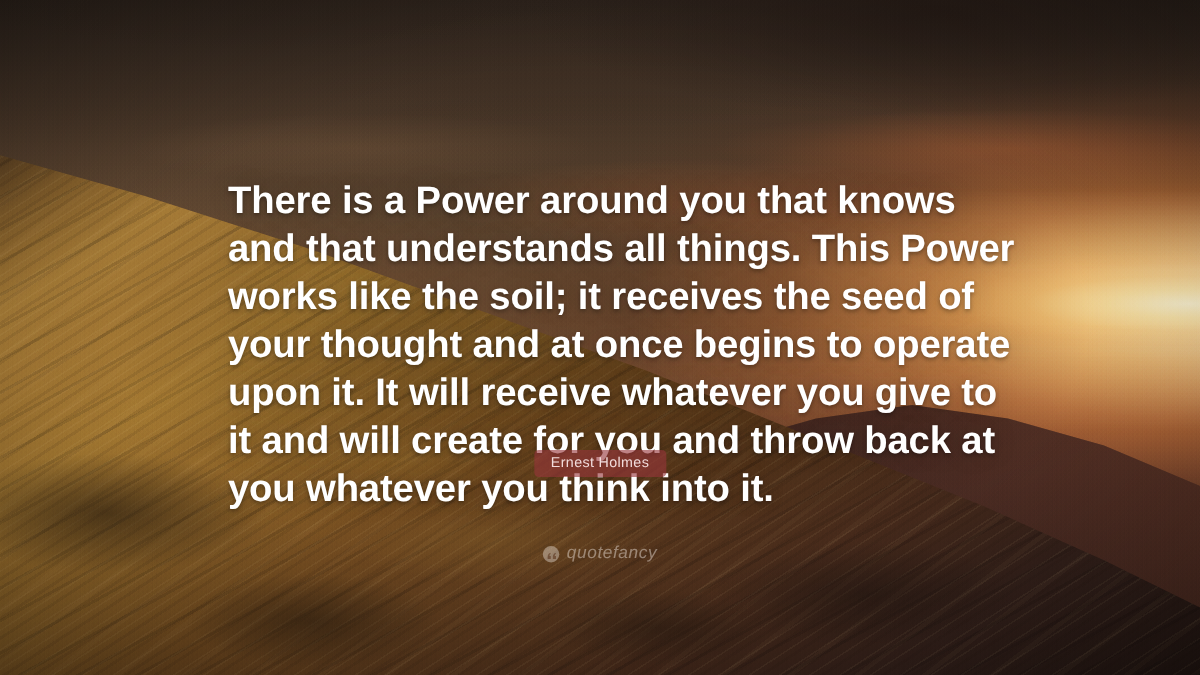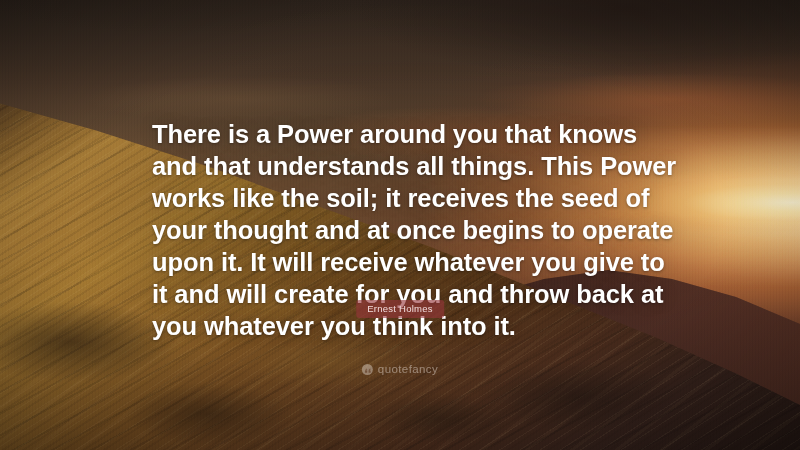--- a/index.html
+++ b/index.html
@@ -263,20 +263,21 @@
 
   #watermark {
     position: absolute;
     left: 50%;
     transform: translateX(-50%);
     top: 363px;
     display: flex;
     align-items: flex-end;
     gap: 5px;
     opacity: 0.48;
+    font-style: italic;
   }
   #watermark-badge {
     width: 11px;
     height: 11px;
     border-radius: 50%;
     background: rgba(236,228,222,0.85);
     display: flex;
     align-items: center;
     justify-content: center;
   }

